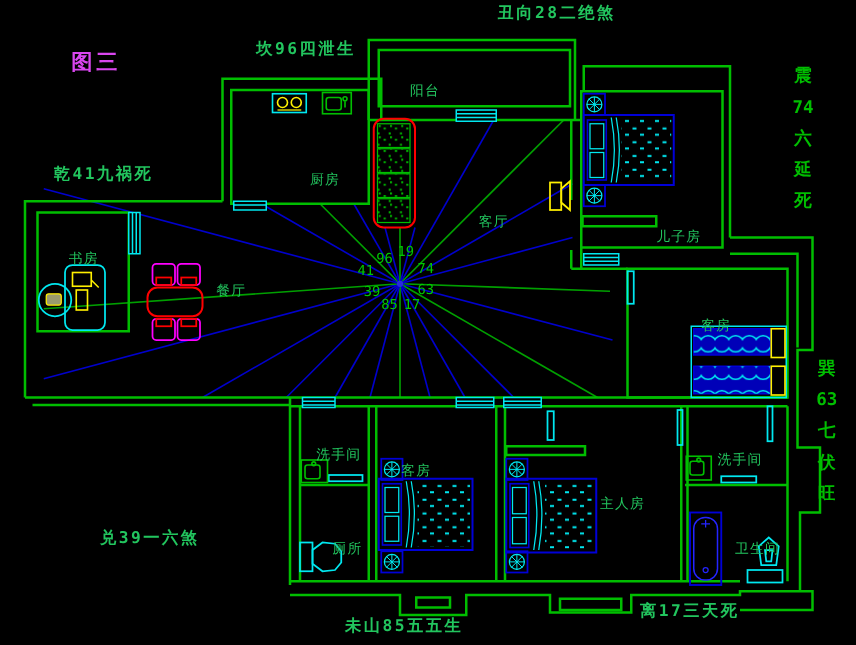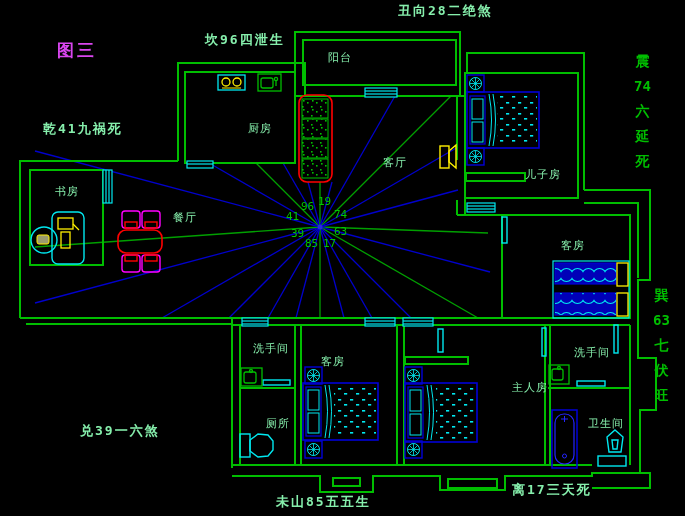--- a/index.html
+++ b/index.html
@@ -1,22 +1,22 @@
 <!DOCTYPE html>
 <html><head>
 <meta charset="utf-8">
 <style>
   html,body{margin:0;padding:0;background:#000;}
   #canvas{
     position:relative;width:685px;height:516px;background:#000;overflow:hidden;
     font-family:"DejaVu Sans Mono","DejaVu Sans",sans-serif;
   }
   #plan-svg{position:absolute;left:0;top:0;}
-  .lbl{position:absolute;color:#86efac;font-size:12px;line-height:1;white-space:nowrap;letter-spacing:1px;}
-  .lbl.small{font-size:11px;}
+  .lbl{position:absolute;color:#22c55e;font-size:12px;line-height:1;white-space:nowrap;letter-spacing:1px;}
+  .lbl.small{font-size:11px;margin-top:15px;}
   .lbl.big{font-size:13px;font-weight:bold;letter-spacing:2px;}
   .lbl.blue{color:#d946ef;font-size:17px;font-weight:bold;letter-spacing:3px;}
   .num{position:absolute;color:#00C800;font-size:11px;line-height:1;letter-spacing:0;}
   .vtext{position:absolute;display:flex;flex-direction:column;gap:11px;color:#00BE00;
          font-size:14px;font-weight:bold;line-height:1;text-align:center;}
 </style>
 </head>
 <body>
 
 <div id="canvas">
@@ -301,21 +301,21 @@
     <path d="M615,430 L623,437 L621,452 L609,452 L607,437 Z"></path>
     <path d="M612,440 L618,440 L617,449 L613,449 Z"></path>
     <rect x="598" y="456" width="28" height="10"></rect>
   </g>
 </svg>
 
 <div class="lbl blue" style="left:57px;top:42px">图三</div>
 
 <div class="lbl big" style="left:398px;top:4px">丑向28二绝煞</div>
 <div class="lbl big" style="left:205px;top:33px">坎96四泄生</div>
-<div class="lbl big" style="left:43px;top:122px">乾41九祸死</div>
+<div class="lbl big" style="left:43px;top:133px">乾41九祸死</div>
 <div class="lbl big" style="left:80px;top:424px">兑39一六煞</div>
 <div class="lbl big" style="left:276px;top:495px">未山85五五生</div>
 <div class="lbl big" style="left:512px;top:483px">离17三天死</div>
 
 <div class="vtext" style="left:634px;top:54px">
   <span>震</span>
   <span>74</span>
   <span>六</span>
   <span>延</span>
   <span>死</span>
@@ -331,21 +331,21 @@
 <div class="lbl small" style="left:328px;top:52px">阳台</div>
 <div class="lbl small" style="left:248px;top:123px">厨房</div>
 <div class="lbl small" style="left:55px;top:186px">书房</div>
 <div class="lbl small" style="left:173px;top:212px">餐厅</div>
 <div class="lbl small" style="left:383px;top:157px">客厅</div>
 <div class="lbl small" style="left:525px;top:169px">儿子房</div>
 <div class="lbl small" style="left:561px;top:240px">客房</div>
 <div class="lbl small" style="left:253px;top:343px">洗手间</div>
 <div class="lbl small" style="left:266px;top:418px">厕所</div>
 <div class="lbl small" style="left:321px;top:356px">客房</div>
-<div class="lbl small" style="left:512px;top:382px">主人房</div>
+<div class="lbl small" style="left:480px;top:382px">主人房</div>
 <div class="lbl small" style="left:574px;top:347px">洗手间</div>
 <div class="lbl small" style="left:588px;top:418px">卫生间</div>
 
 <div class="num" style="left:286px;top:211px">41</div>
 <div class="num" style="left:301px;top:201px">96</div>
 <div class="num" style="left:318px;top:196px">19</div>
 <div class="num" style="left:334px;top:209px">74</div>
 <div class="num" style="left:334px;top:226px">63</div>
 <div class="num" style="left:323px;top:238px">17</div>
 <div class="num" style="left:305px;top:238px">85</div>

